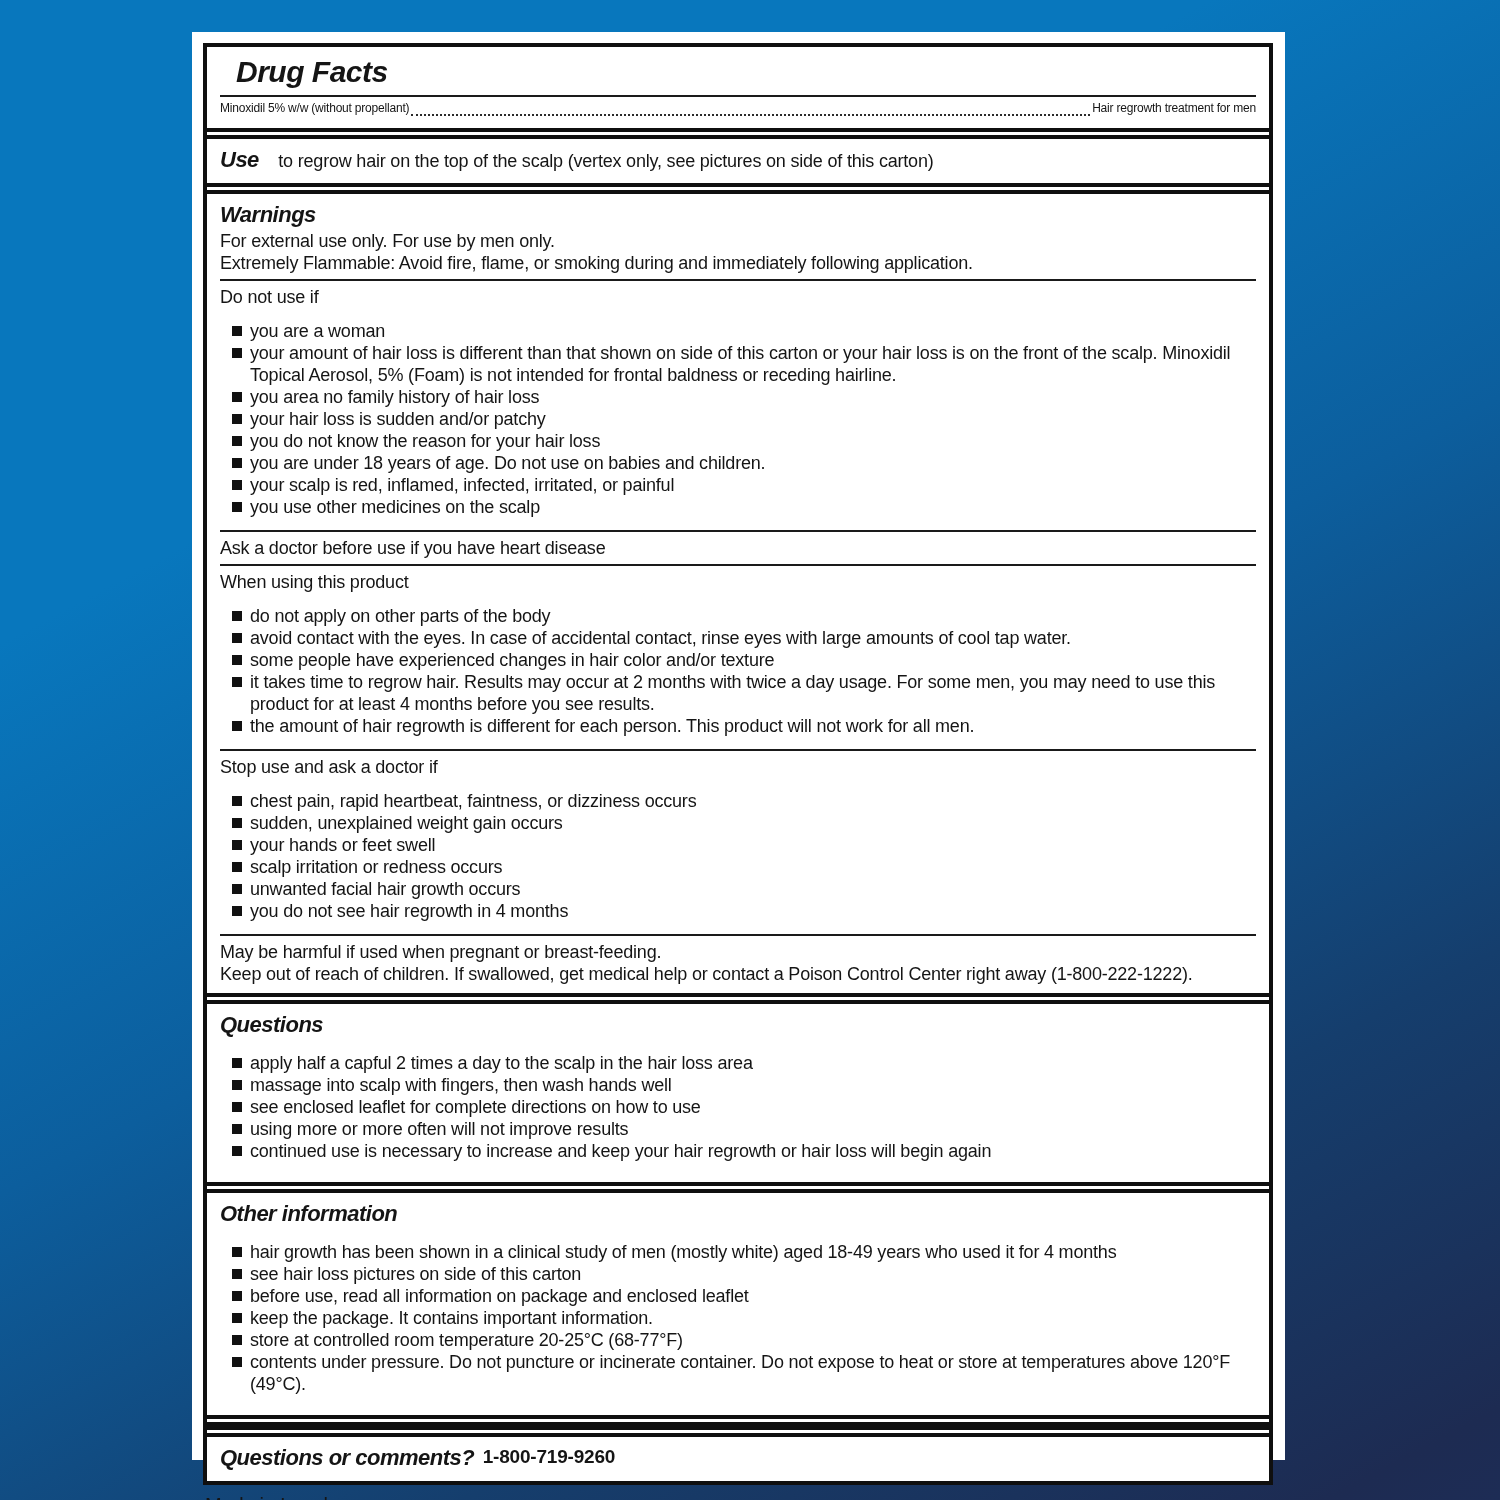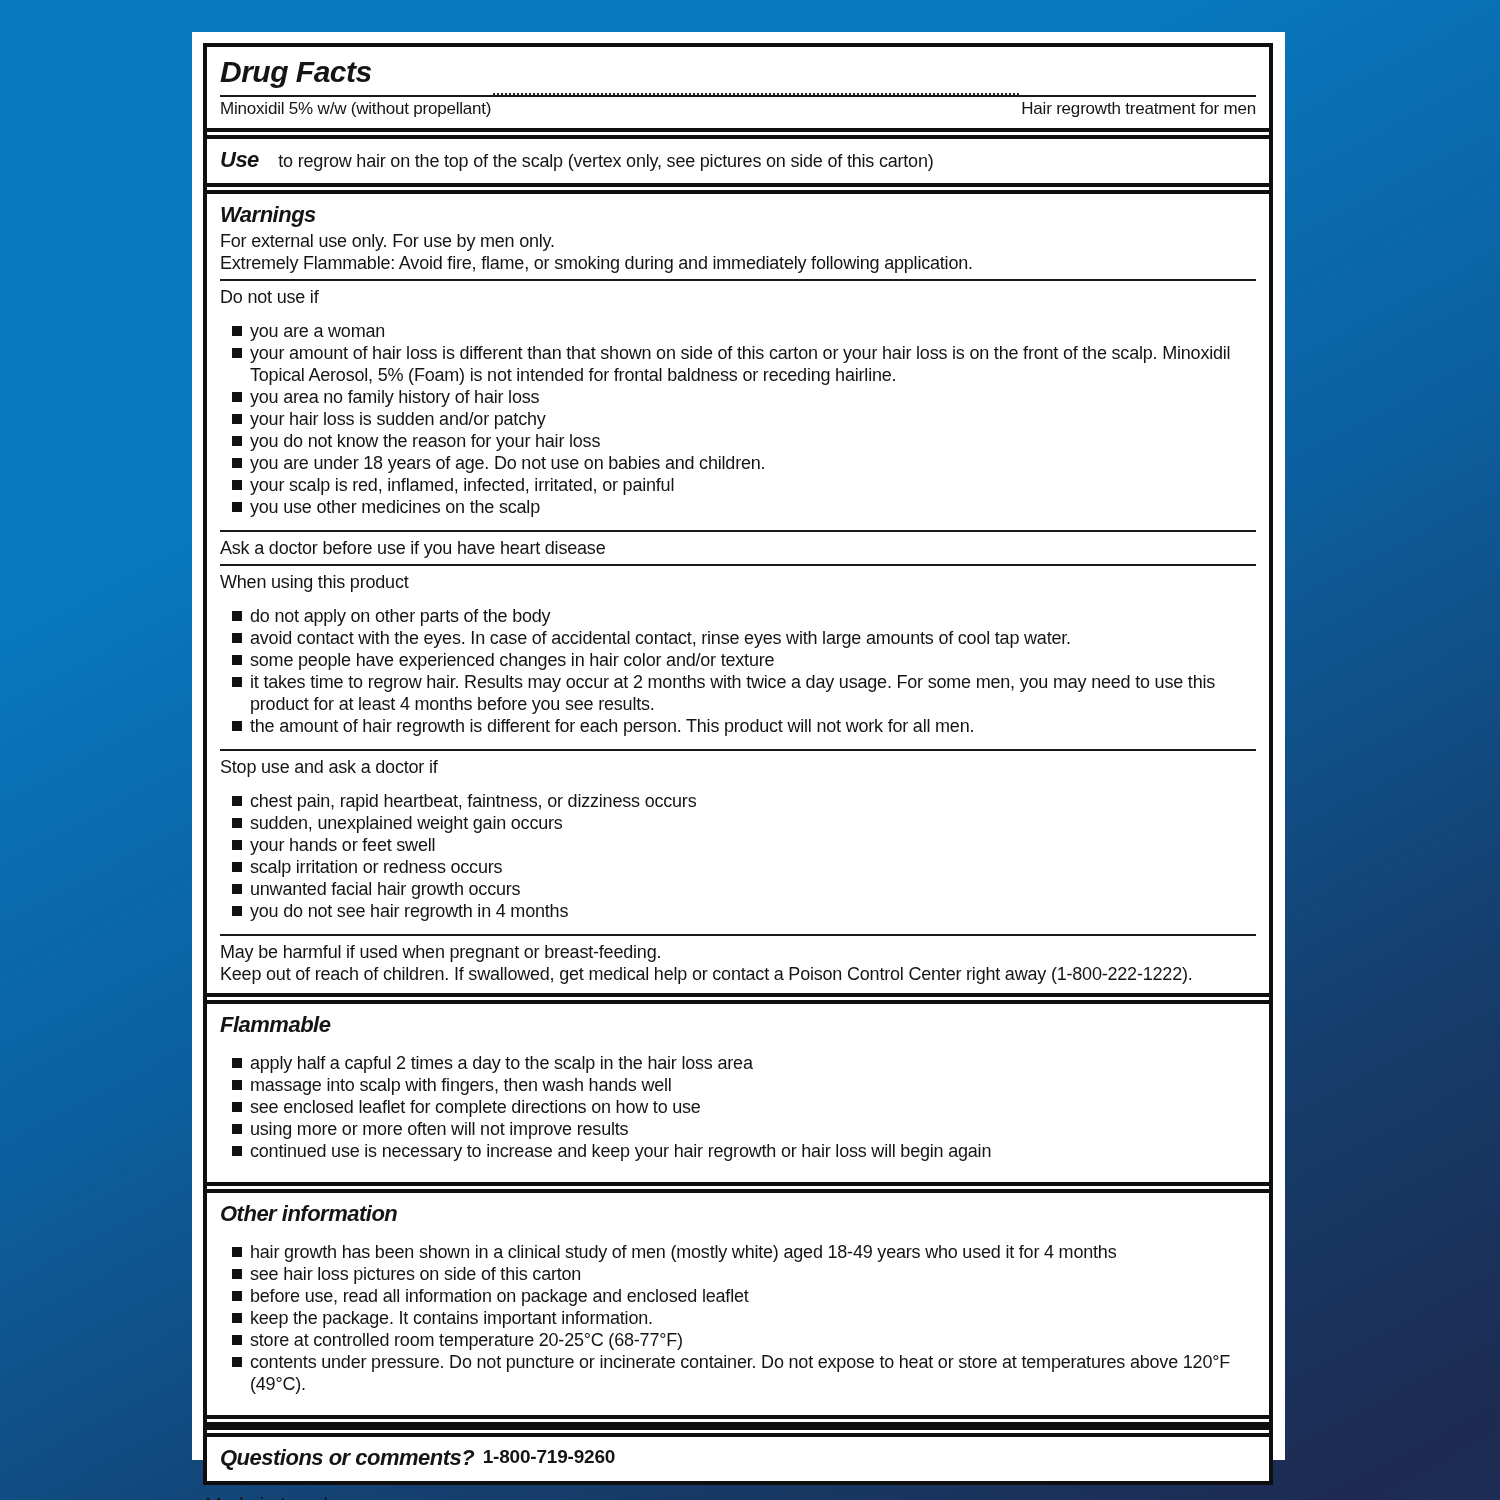--- a/index.html
+++ b/index.html
@@ -40,20 +40,21 @@
     background: #ffffff;
     border-top: 4px solid #0f0f0f;
     border-bottom: 4px solid #0f0f0f;
   }
   .h-title {
     font-size: 30px;
     font-weight: bold;
     font-style: italic;
     letter-spacing: -0.5px;
     padding: 2px 0 6px 0;
+    margin-left: 16px;
   }
   .h-sec {
     font-size: 22px;
     font-weight: bold;
     font-style: italic;
     letter-spacing: -0.5px;
     line-height: 30px;
   }
   .h-col {
     font-size: 23px;
@@ -71,22 +72,22 @@
   }
   .bold { font-weight: normal; }
   .ai-row {
     display: flex;
     justify-content: space-between;
     align-items: baseline;
     padding-top: 4px;
   }
   .dotline {
     display: flex;
-    align-items: flex-start;
-    font-size: 17px;
+    align-items: flex-end;
+    font-size: 12px;
     line-height: 23px;
     letter-spacing: -0.2px;
   }
   .leader {
     flex: 1 1 auto;
     border-bottom: 2px dotted #2a2a2a;
     margin: 0 2px;
     transform: translateY(-4px);
   }
   .use-line .body { margin-left: 15px; }
@@ -281,21 +282,21 @@
       <div class="b bold">May be harmful if used when pregnant or breast-feeding.</div>
       <div class="b">
         <span class="bold">Keep out of reach of children.</span>
         <span>If swallowed, get medical help or contact a Poison Control Center right away (1-800-222-1222).</span>
       </div>
     </div>
 
     <div class="secbar"></div>
 
     <div class="sec">
-      <div class="h-sec">Flammable</div>
+      <div class="h-sec">Questions</div>
       <ul class="blist">
 
           <li class="bitem">
             <span class="sq"></span>
             <span>apply half a capful 2 times a day to the scalp in the hair loss area</span>
           </li>
 
           <li class="bitem">
             <span class="sq"></span>
             <span>massage into scalp with fingers, then wash hands well</span>

